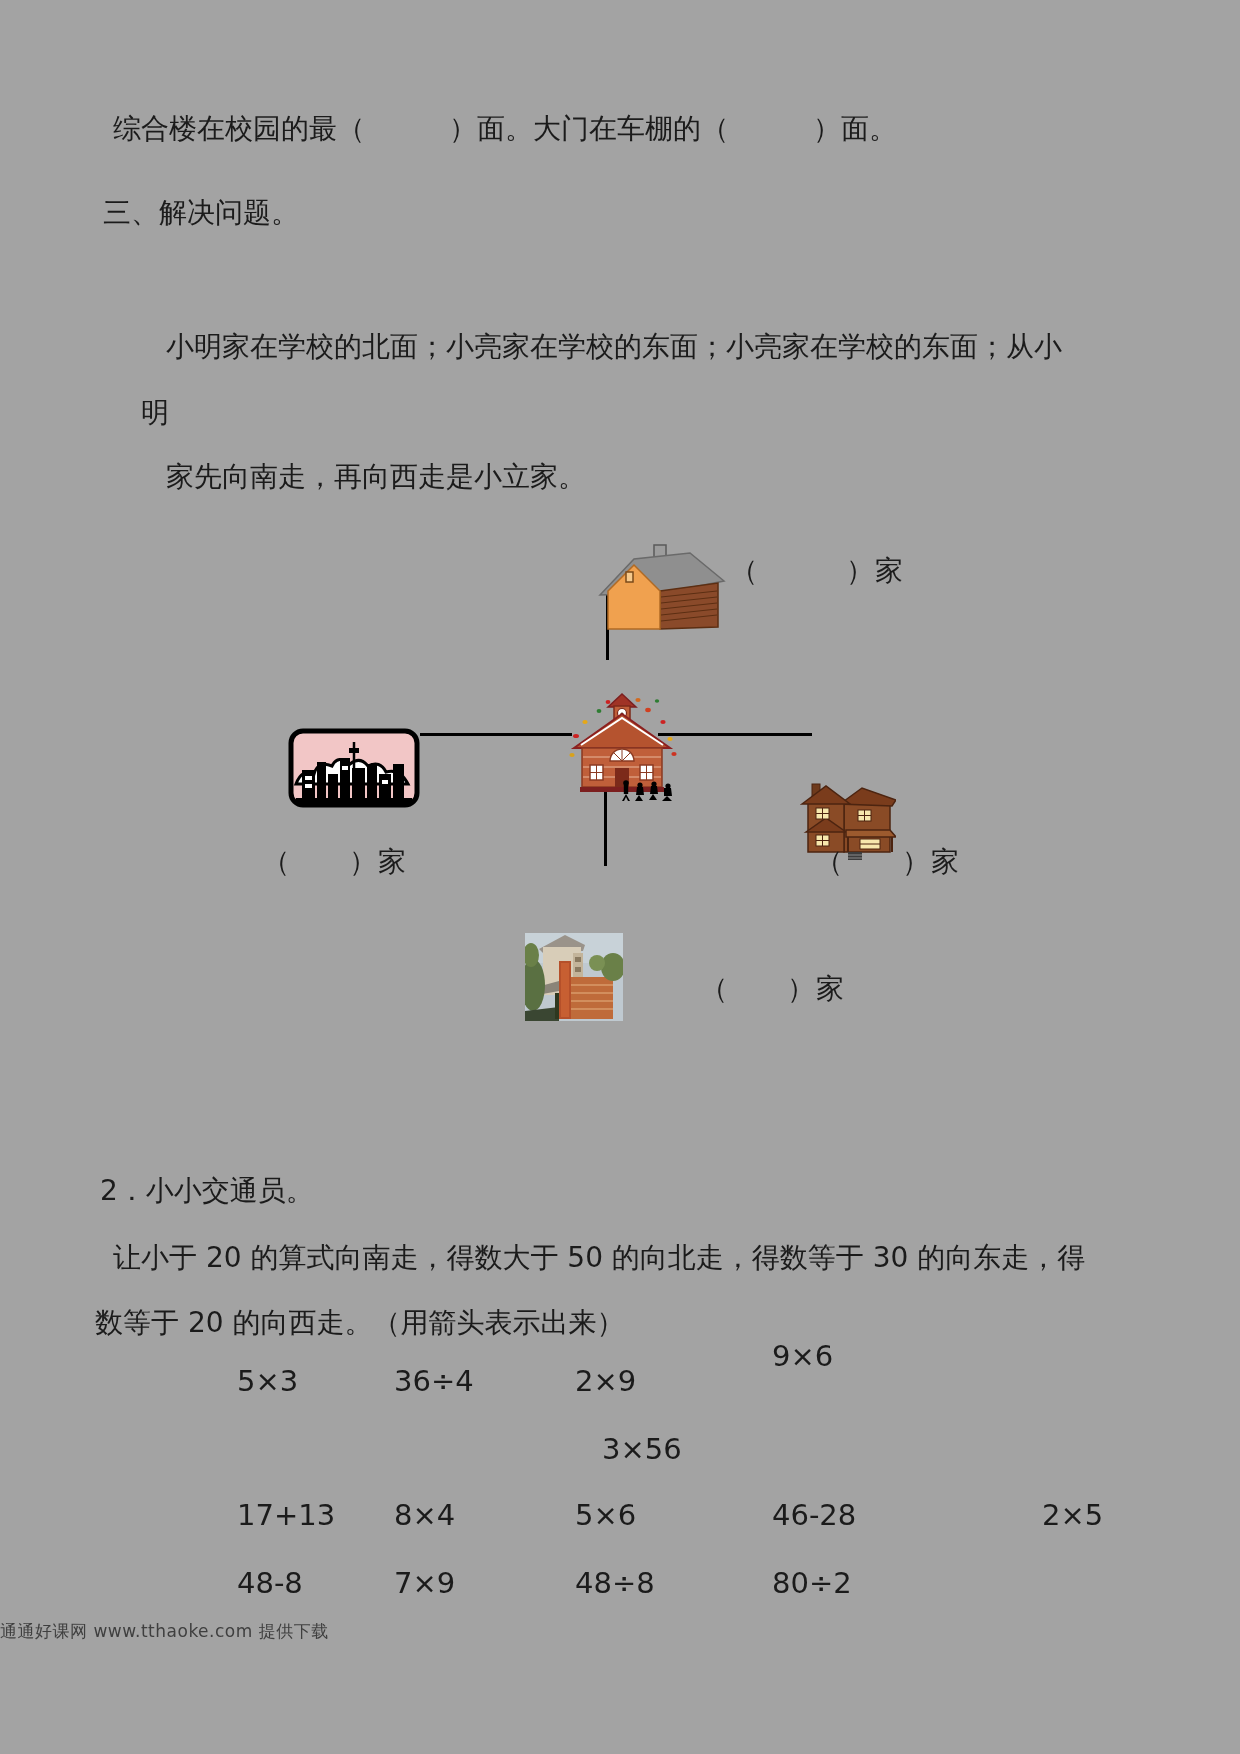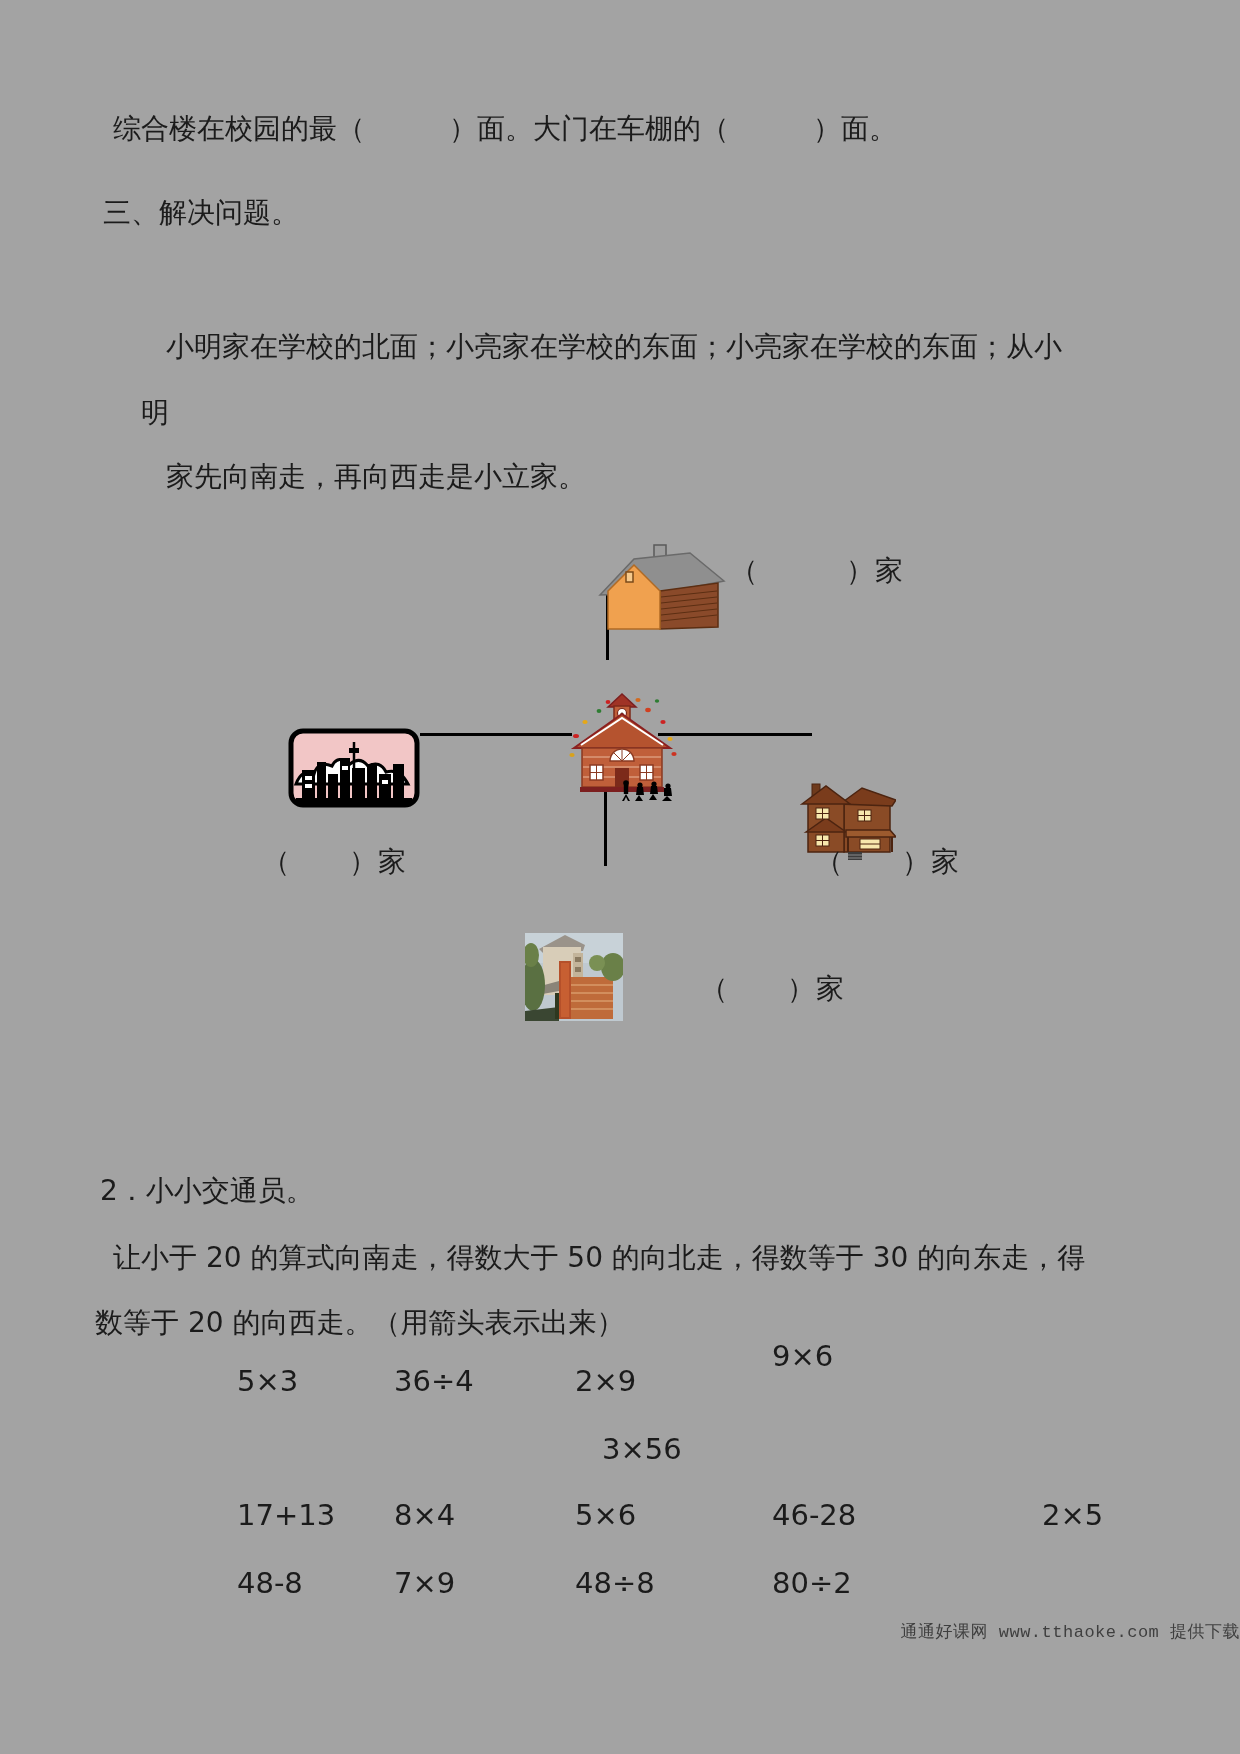--- a/index.html
+++ b/index.html
@@ -10,22 +10,22 @@
     font-family:"DejaVu Sans","Liberation Sans",sans-serif;
     color:#1b1b1b;
     overflow:hidden;
   }
   .abs{position:absolute;white-space:pre;}
   .t{font-size:28px;line-height:1.2;color:#1b1b1b;}
   .expr{font-size:29px;color:#1b1b1b;margin-left:42px;}
   .lbl{font-size:28px;color:#1b1b1b;letter-spacing:1px;}
   .line{position:absolute;background:#000000;}
   .footer{
-    position:absolute;left:0;right:0;text-align:right;
-    font-size:17px;color:#3f3f3f;letter-spacing:0.5px;font-family:Liberation Mono, monospace;
+    position:absolute;left:0;right:0;text-align:left;
+    font-size:17px;color:#3f3f3f;letter-spacing:0.5px;
   }
   svg{display:block;}
 </style>
 </head>
 <body>
 
 <div class="page">
 
   <div class="abs t" style="left:113px;top:112px">综合楼在校园的最（　　　）面。大门在车棚的（　　　）面。</div>
 

